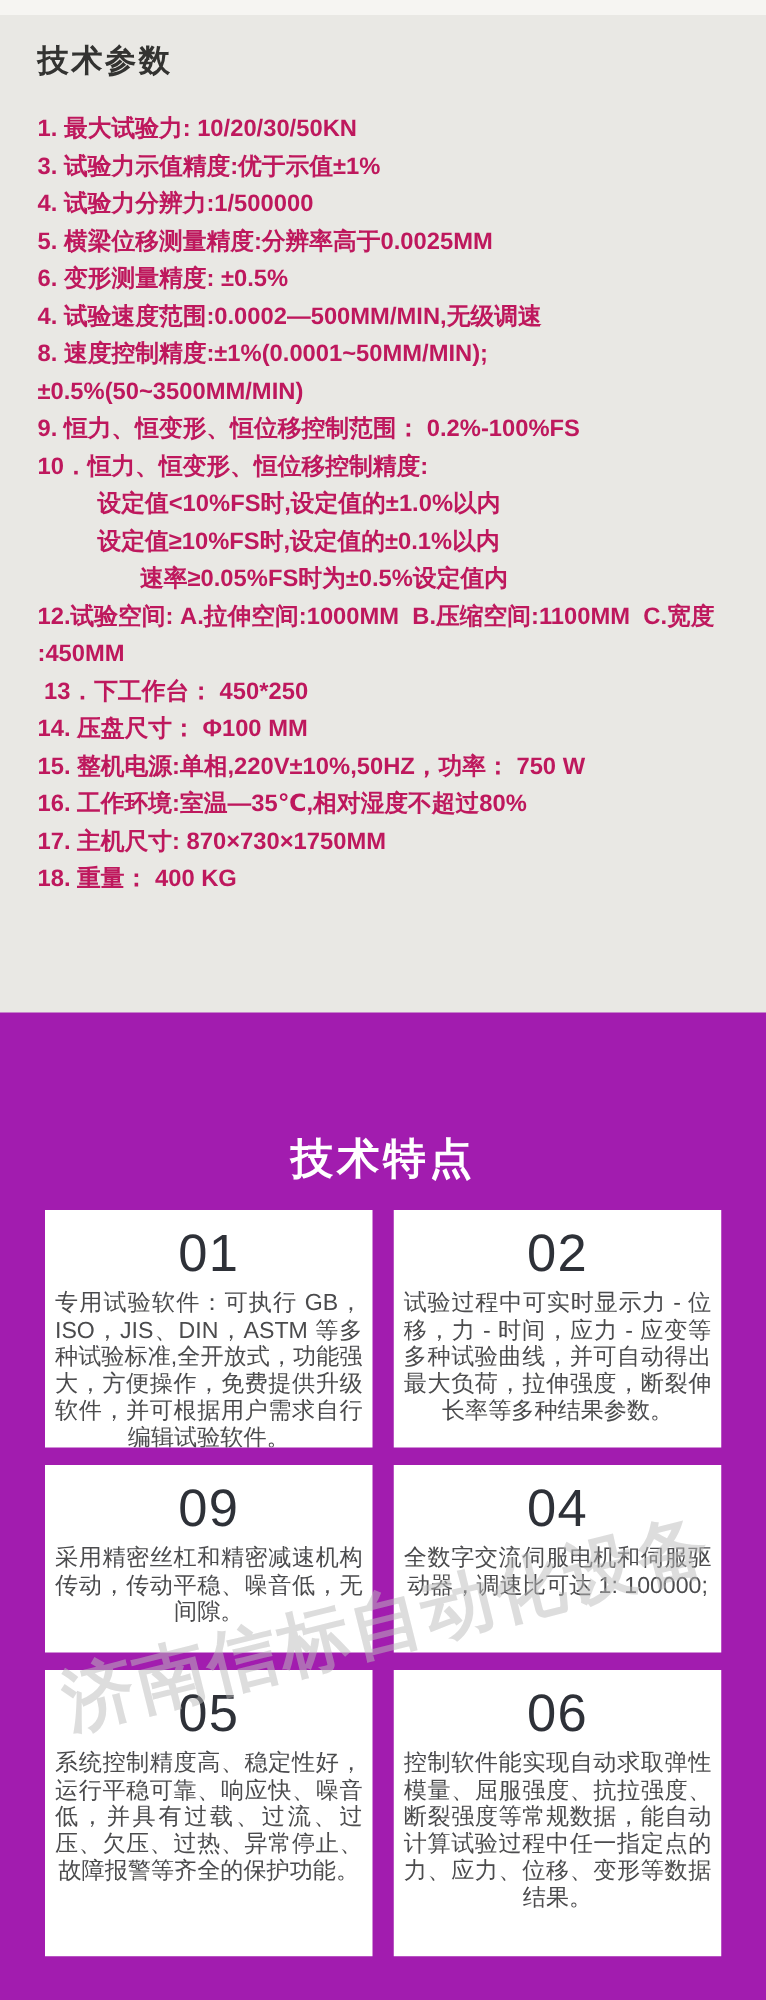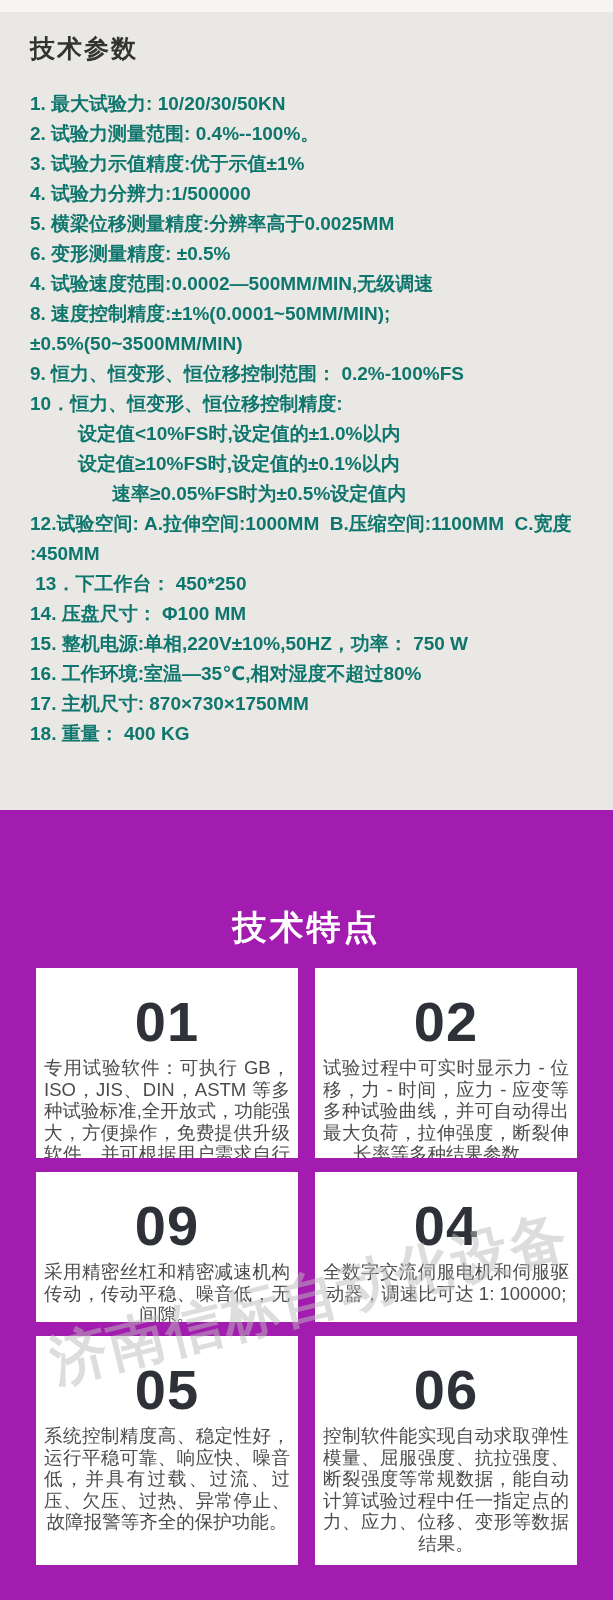--- a/index.html
+++ b/index.html
@@ -22,21 +22,21 @@
     margin:20px 0 0 30px;
     font-size:25px;
     font-weight:bold;
     color:#333331;
     letter-spacing:2px;
   }
   .spec-list{
     margin:24px 0 0 30px;
     font-size:19px;
     font-weight:600;
-    color:#0f766e;
+    color:#be185d;
     line-height:30px;
   }
   .spec-line{white-space:pre;}
   .spec-line.ind1{padding-left:48px;}
   .spec-line.ind2{padding-left:82px;}
 
   
   .features-section{
     position:relative;
     width:613px;height:790px;
@@ -61,23 +61,23 @@
     grid-template-rows:190px 150px 229px;
     column-gap:17px;
     row-gap:14px;
   }
   .card{
     background:#ffffff;
     overflow:hidden;
     text-align:center;
   }
   .card-num{
-    margin-top:26px;
-    font-size:56px;
-    font-weight:700;
+    margin-top:14px;
+    font-size:42px;
+    font-weight:400;
     color:#2e3138;
     line-height:1;
     letter-spacing:1px;
   }
   .card-text{
     margin:7px 8px 0 8px;
     font-size:18.5px;
     line-height:21.5px;
     color:#4b4b4d;
     font-weight:500;
@@ -100,21 +100,20 @@
 </style>
 </head>
 <body>
 
 <section class="specs-section">
   <div class="top-strip"></div>
   <h1 class="specs-title">技术参数</h1>
   <div class="spec-list">
 
   <div class="spec-line">1. 最大试验力: 10/20/30/50KN</div>
-      <div class="spec-line">2. 试验力测量范围: 0.4%--100%。</div>
       <div class="spec-line">3. 试验力示值精度:优于示值±1%</div>
       <div class="spec-line">4. 试验力分辨力:1/500000</div>
       <div class="spec-line">5. 横梁位移测量精度:分辨率高于0.0025MM</div>
       <div class="spec-line">6. 变形测量精度: ±0.5%</div>
       <div class="spec-line">4. 试验速度范围:0.0002—500MM/MIN,无级调速</div>
       <div class="spec-line">8. 速度控制精度:±1%(0.0001~50MM/MIN);</div>
       <div class="spec-line">±0.5%(50~3500MM/MIN)</div>
       <div class="spec-line">9. 恒力、恒变形、恒位移控制范围： 0.2%-100%FS</div>
       <div class="spec-line">10．恒力、恒变形、恒位移控制精度:</div>
       <div class="spec-line ind1">设定值&lt;10%FS时,设定值的±1.0%以内</div>

